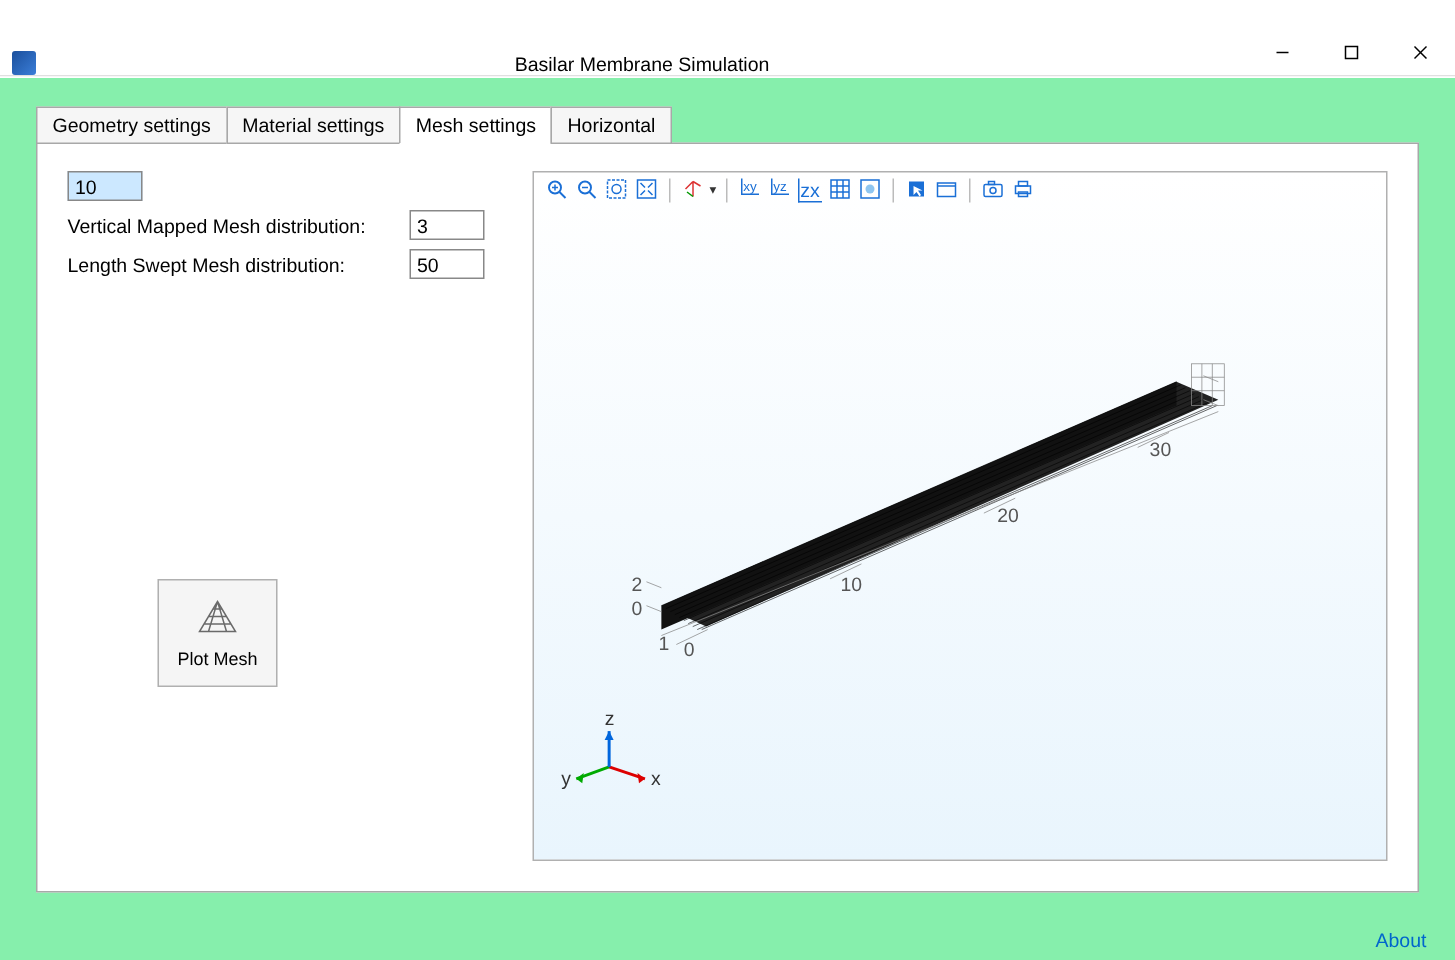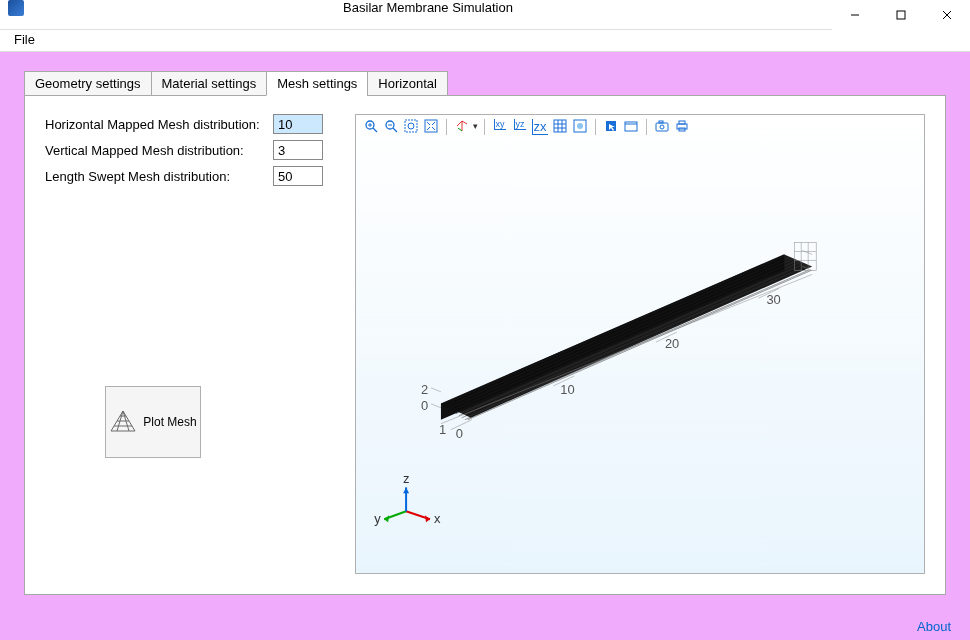--- a/index.html
+++ b/index.html
@@ -1,44 +1,44 @@
 <!DOCTYPE html>
 <html><head>
 <meta charset="utf-8">
 <style>
   * { box-sizing: border-box; margin: 0; padding: 0; font-family: "Segoe UI", Tahoma, sans-serif; font-size: 13px; }
   body { background: #fff; width: 970px; height: 640px; overflow: hidden; position: relative; }
 
   
-  .titlebar { height: 30px; display: flex; align-items: flex-start; border-bottom: 1px solid #e0e0e0; background: #fff; }
+  .titlebar { height: 30px; display: flex; align-items: flex-end; border-bottom: 1px solid #e0e0e0; background: #fff; margin-top: 21px; }
   .titlebar .app-icon { width: 16px; height: 16px; margin-left: 8px; background: linear-gradient(135deg,#1a4f9c,#3b7ed8); border-radius: 2px; display:inline-block;}
   .titlebar .title { flex: 1; text-align: center; color: #000; pointer-events:none;}
   .titlebar .winbtns { display: flex; }
   .titlebar .winbtn { width: 46px; height: 30px; display:flex; align-items:center; justify-content:center; background:#fff; }
   .winbtn svg { width:10px; height:10px; }
 
   
   .menubar { height: 22px; display:flex; padding-left: 6px; background:#fff; border-bottom:1px solid #ddd; }
   .menuitem { padding: 2px 8px; }
 
   
-  .content-wrap { position:absolute; top:52px; left:0; right:0; bottom:0; background:#f0abfc; padding: 18px 24px 10px 24px; }
+  .content-wrap { position:absolute; top:52px; left:0; right:0; bottom:0; background:#86efac; padding: 18px 24px 10px 24px; }
 
   .tabstrip { display:flex; position:relative; top:1px; z-index:2;}
   .tab { padding: 4px 10px; border:1px solid #a8a8a8; border-bottom:1px solid #a8a8a8; background:#f6f6f6; margin-right:-1px; cursor:pointer; }
   .tab.active { background:#fff; border-bottom:1px solid #fff; }
 
   .panel { border:1px solid #a8a8a8; background:#fff; height: 500px; position:relative; padding: 18px 20px; }
 
   .field-row { display:flex; align-items:center; margin-bottom: 6px; gap:8px; }
   .field-row label { width: 220px; color:#000; }
   .field-row input { width: 50px; height:20px; border:1px solid #888; padding:1px 4px; font-size:13px; }
 
   .btn-row { display:flex; gap:30px; margin-top: 200px; margin-left:60px;}
-  .bigbtn { width: 96px; height: 72px; border:1px solid #b0b0b0; background:#f5f5f5; display:flex; align-items:center; justify-content:center; gap:6px; cursor:pointer; }
+  .bigbtn { width: 80px; height: 72px; border:1px solid #b0b0b0; background:#f5f5f5; display:flex; flex-direction:column; align-items:center; justify-content:center; gap:6px; cursor:pointer; }
   .bigbtn .lbl { font-size:12px; color:#000;}
 
   .viewer { position:absolute; top:18px; right:20px; width: 570px; height: 460px; border:1px solid #b0b0b0; background:linear-gradient(#ffffff,#e9f5fd); }
   .toolbar { height: 24px; display:flex; align-items:center; gap:2px; padding: 2px 6px; }
   .tb-icon { width:18px; height:18px; display:flex; align-items:flex-start; justify-content:center; cursor:pointer; border:1px solid transparent; }
   .tb-sep { width:1px; height:16px; background:#bbb; margin:0 4px;}
 
   .canvas { position:absolute; top:28px; left:0; right:0; bottom:0; }
 
   .about-link { position:absolute; bottom:6px; right:19px; color:#0066cc; cursor:pointer; }
@@ -78,21 +78,20 @@
   <div class="tabstrip">
     <div class="tab">Geometry settings</div>
     <div class="tab">Material settings</div>
     <div class="tab active">Mesh settings</div>
     <div class="tab">Horizontal</div>
   </div>
 
   <div class="panel">
 
     <div class="field-row">
-      <label>Horizontal Mapped Mesh distribution:</label>
       <input type="text" style="background: rgb(204, 232, 255);" value="10">
     </div>
     <div class="field-row">
       <label>Vertical Mapped Mesh distribution:</label>
       <input type="text" value="3" style="">
     </div>
     <div class="field-row">
       <label>Length Swept Mesh distribution:</label>
       <input type="text" value="50" style="">
     </div>

